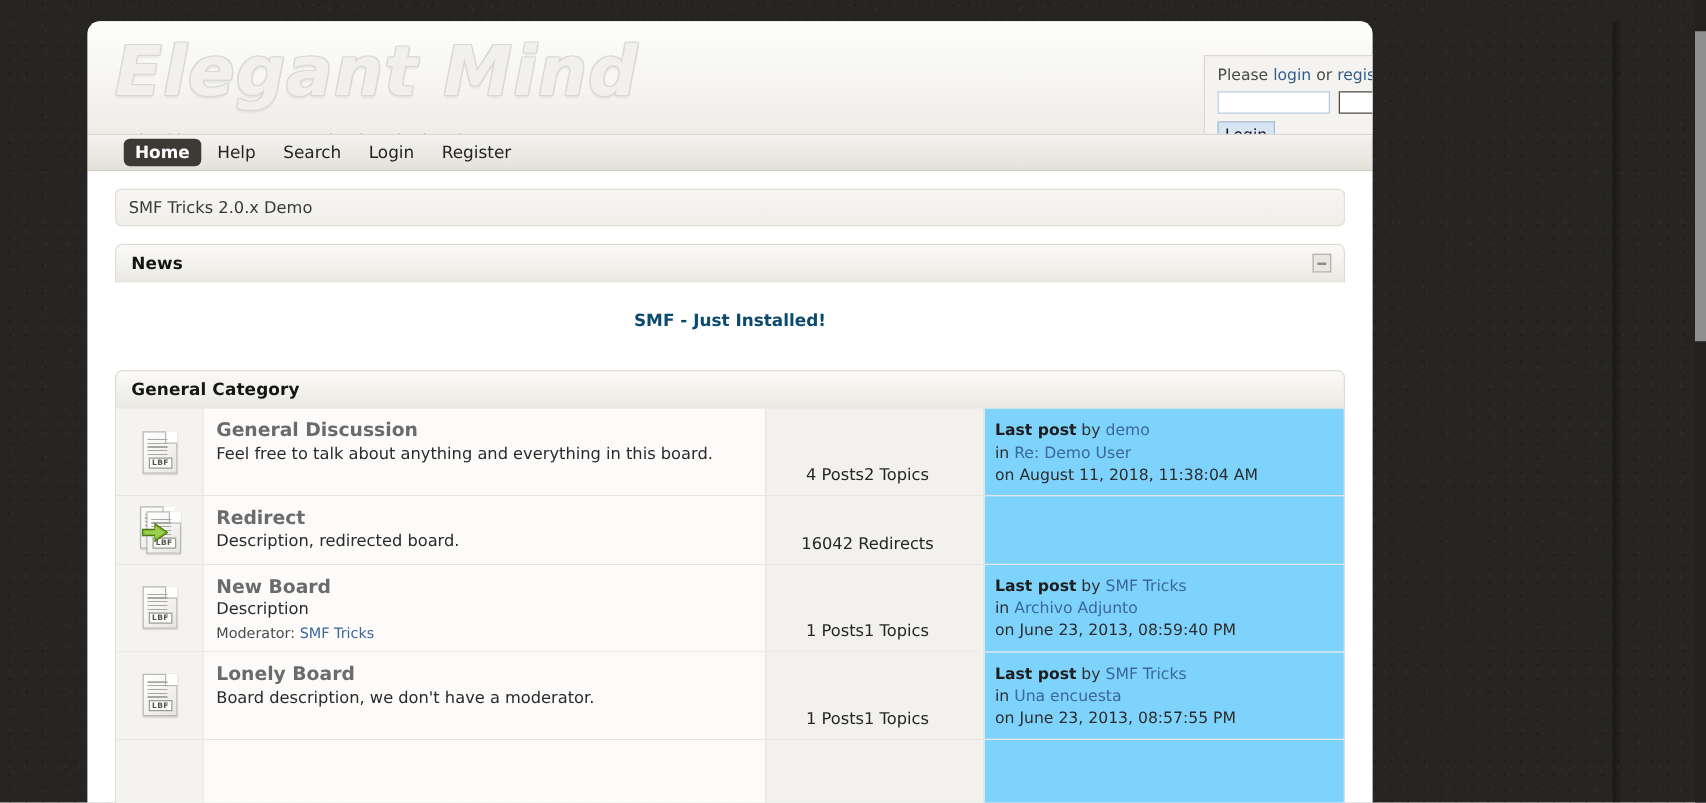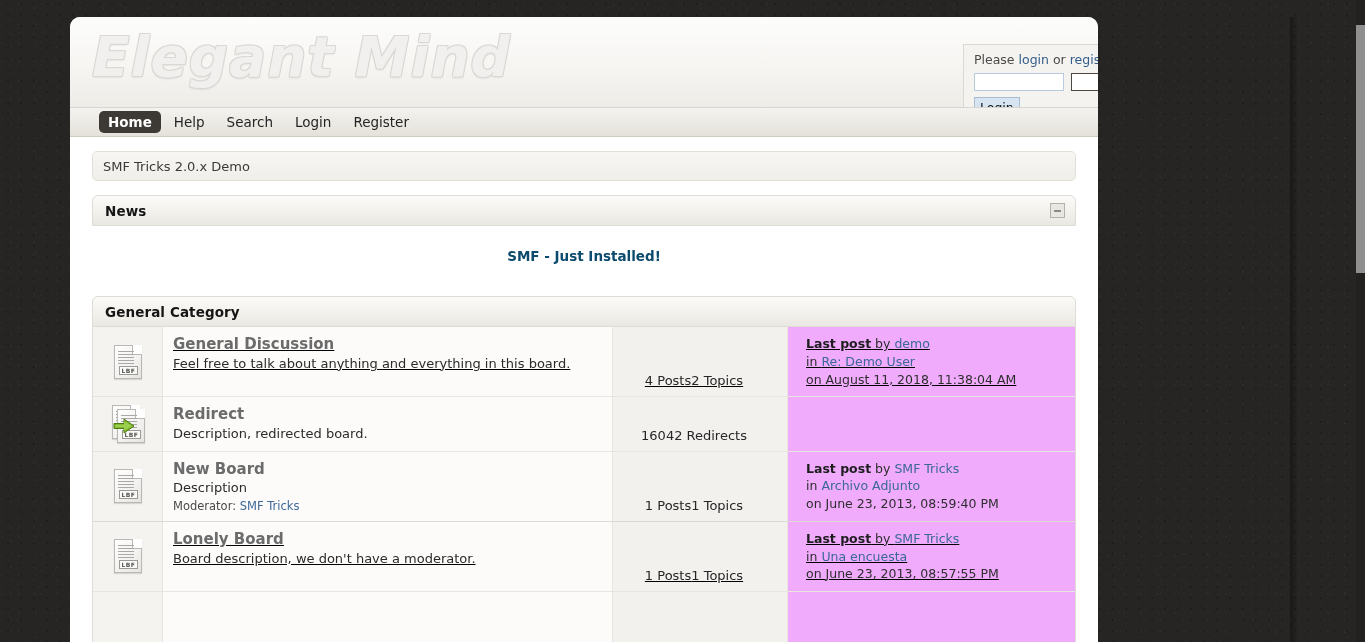--- a/index.html
+++ b/index.html
@@ -207,21 +207,21 @@
     border: 1px solid #dedcd5;
     border-top: none;
     border-bottom: 1px solid #dcdad3;
   }
   .board-row {
     display: flex;
     border-top: 1px solid #e7e5df;
     background: #faf9f7;
     min-height: 53px;
   }
-  .board-row:first-child { border-top: none; text-decoration: underline; }
+  .board-row:first-child { border-top: none; }
 
   .col-icon {
     width: 70px;
     flex: none;
     background: #f4f3f0;
     border-right: 1px solid #e7e5df;
     display: flex;
     align-items: center;
     justify-content: center;
   }
@@ -237,22 +237,22 @@
     background: #f2f1ee;
     display: flex;
     align-items: flex-end;
     justify-content: center;
     padding: 6px 18px 6px 6px;
   }
   .col-last {
     width: 288px;
     flex: none;
     border-left: 1px solid #e7e5df;
-    background: #f0abfc;
-    padding: 8px 8px 8px 18px;
+    background: #7dd3fc;
+    padding: 8px 8px 8px 8px;
   }
 
   .board-name {
     font-size: 15px;
     font-weight: bold;
     color: #6b6b6b;
     text-decoration: none;
     display: block;
     line-height: 1.25;
   }

